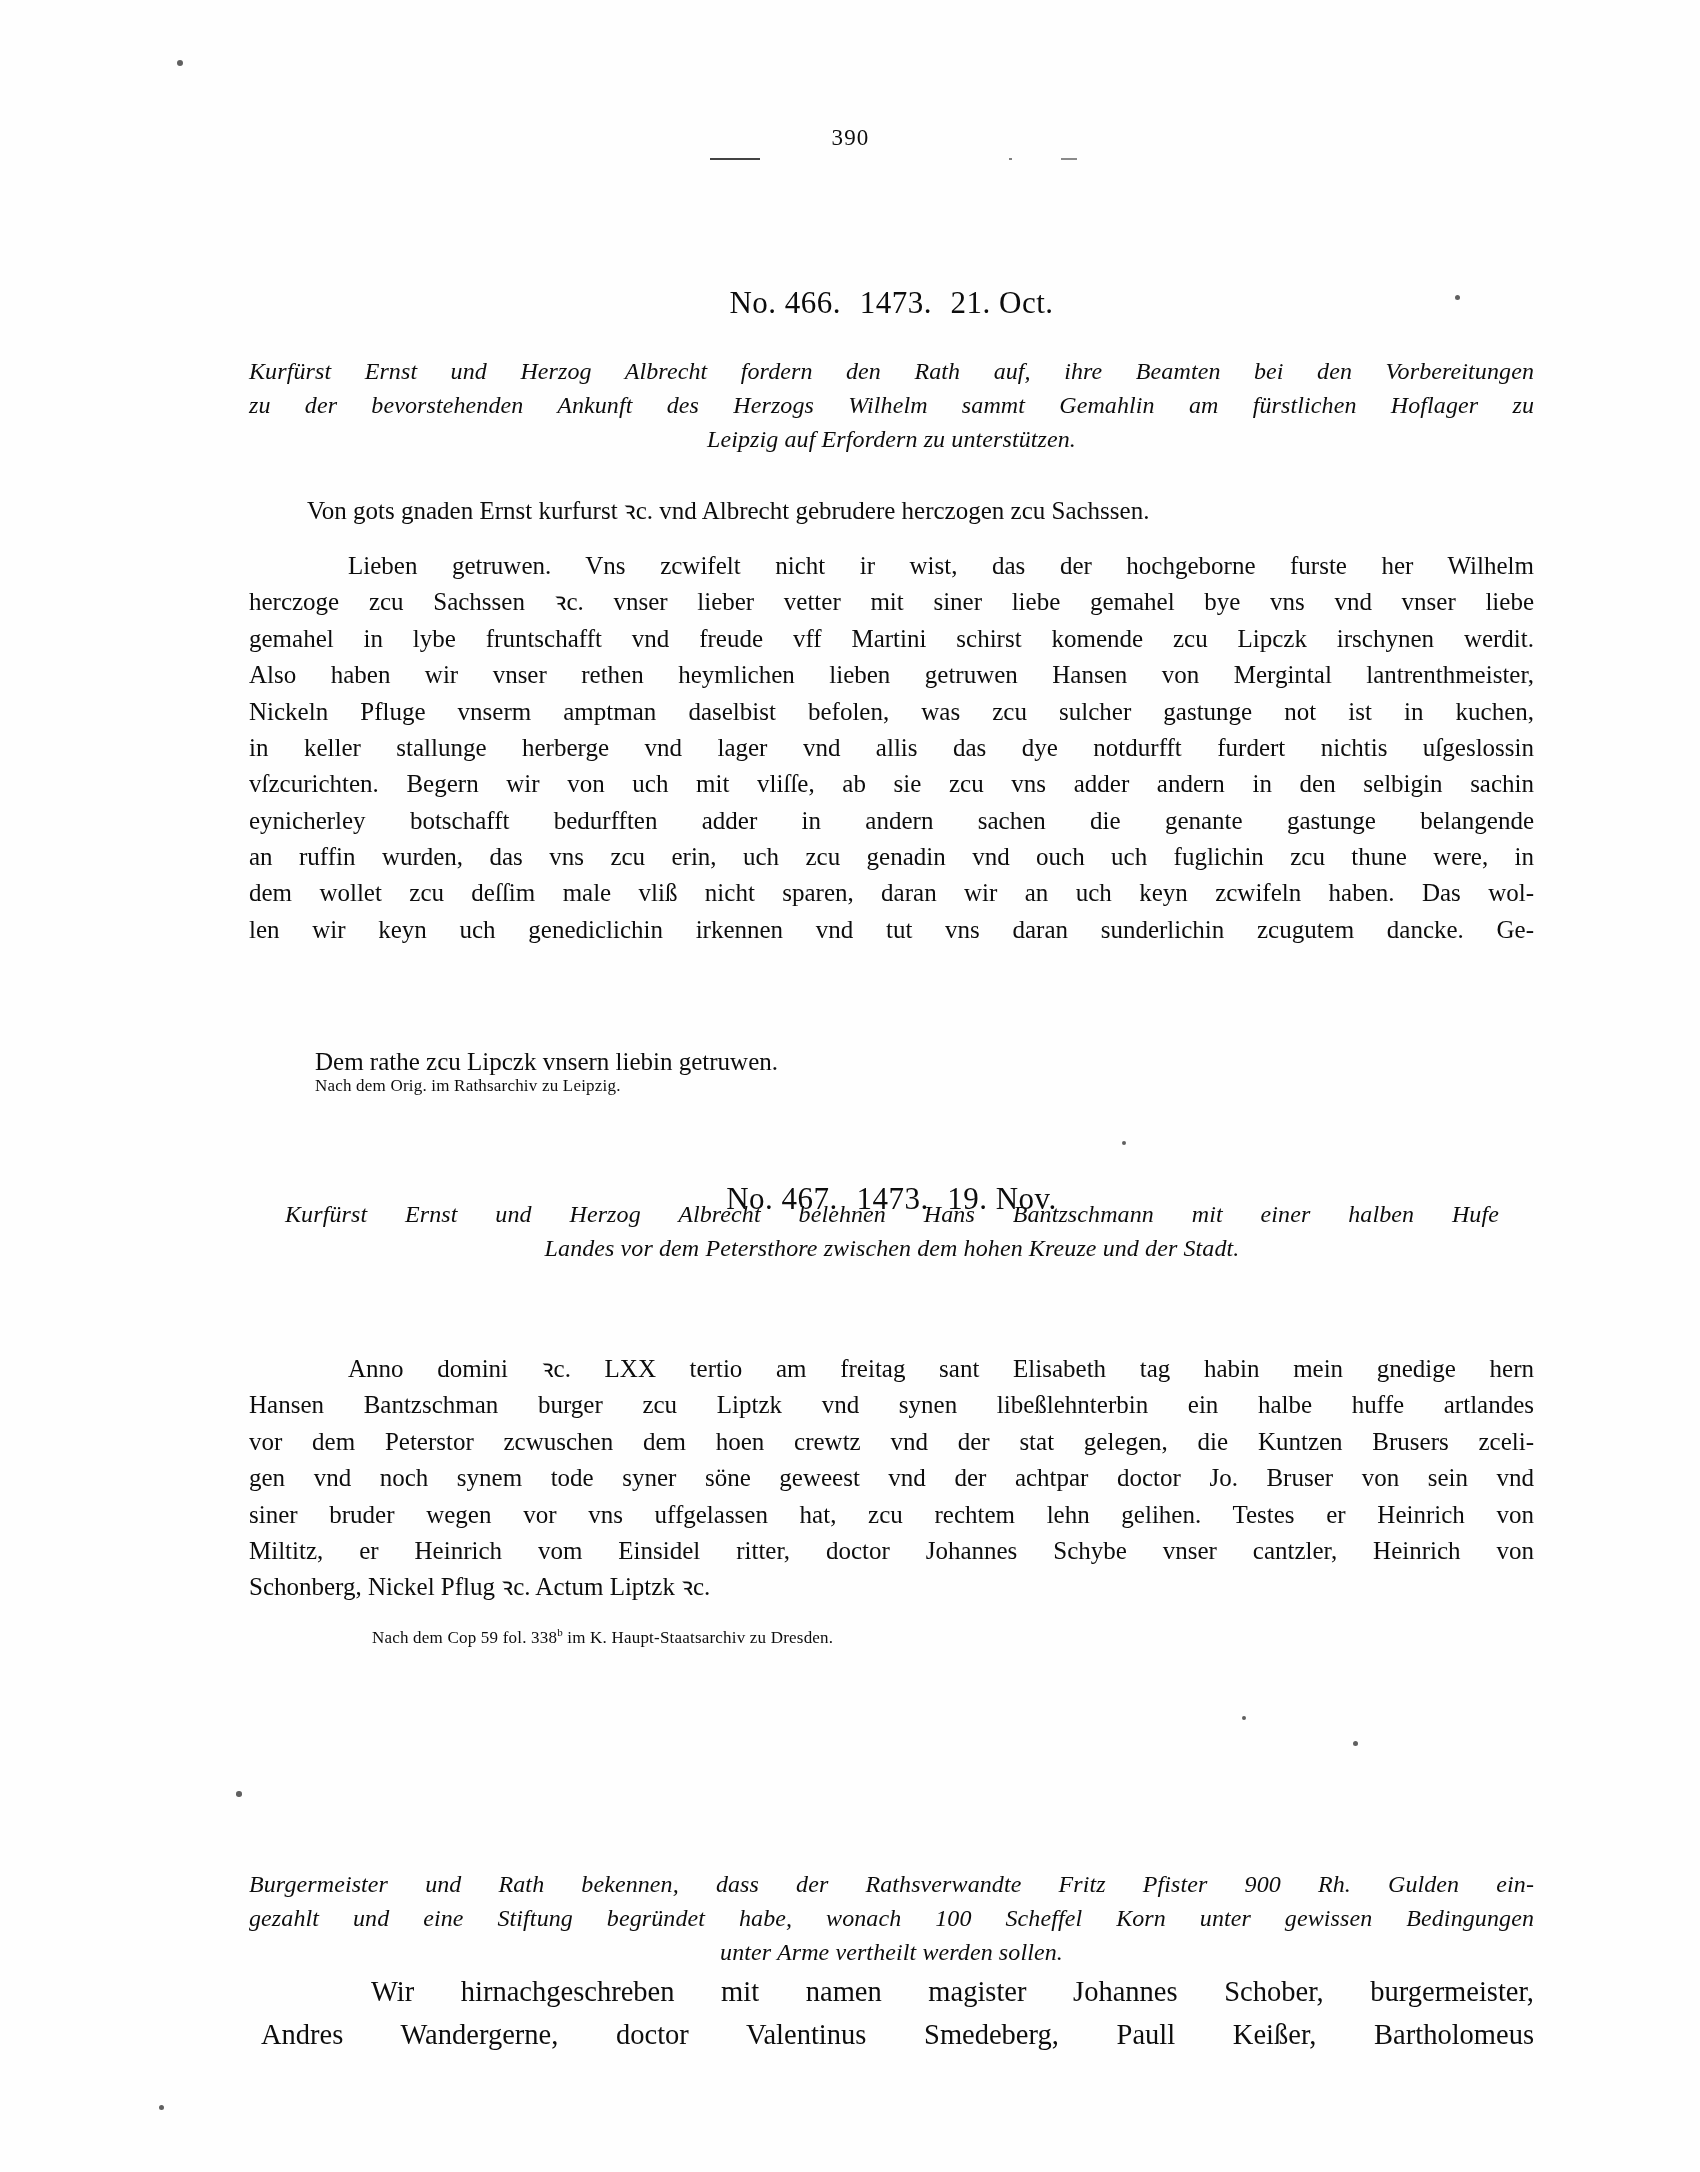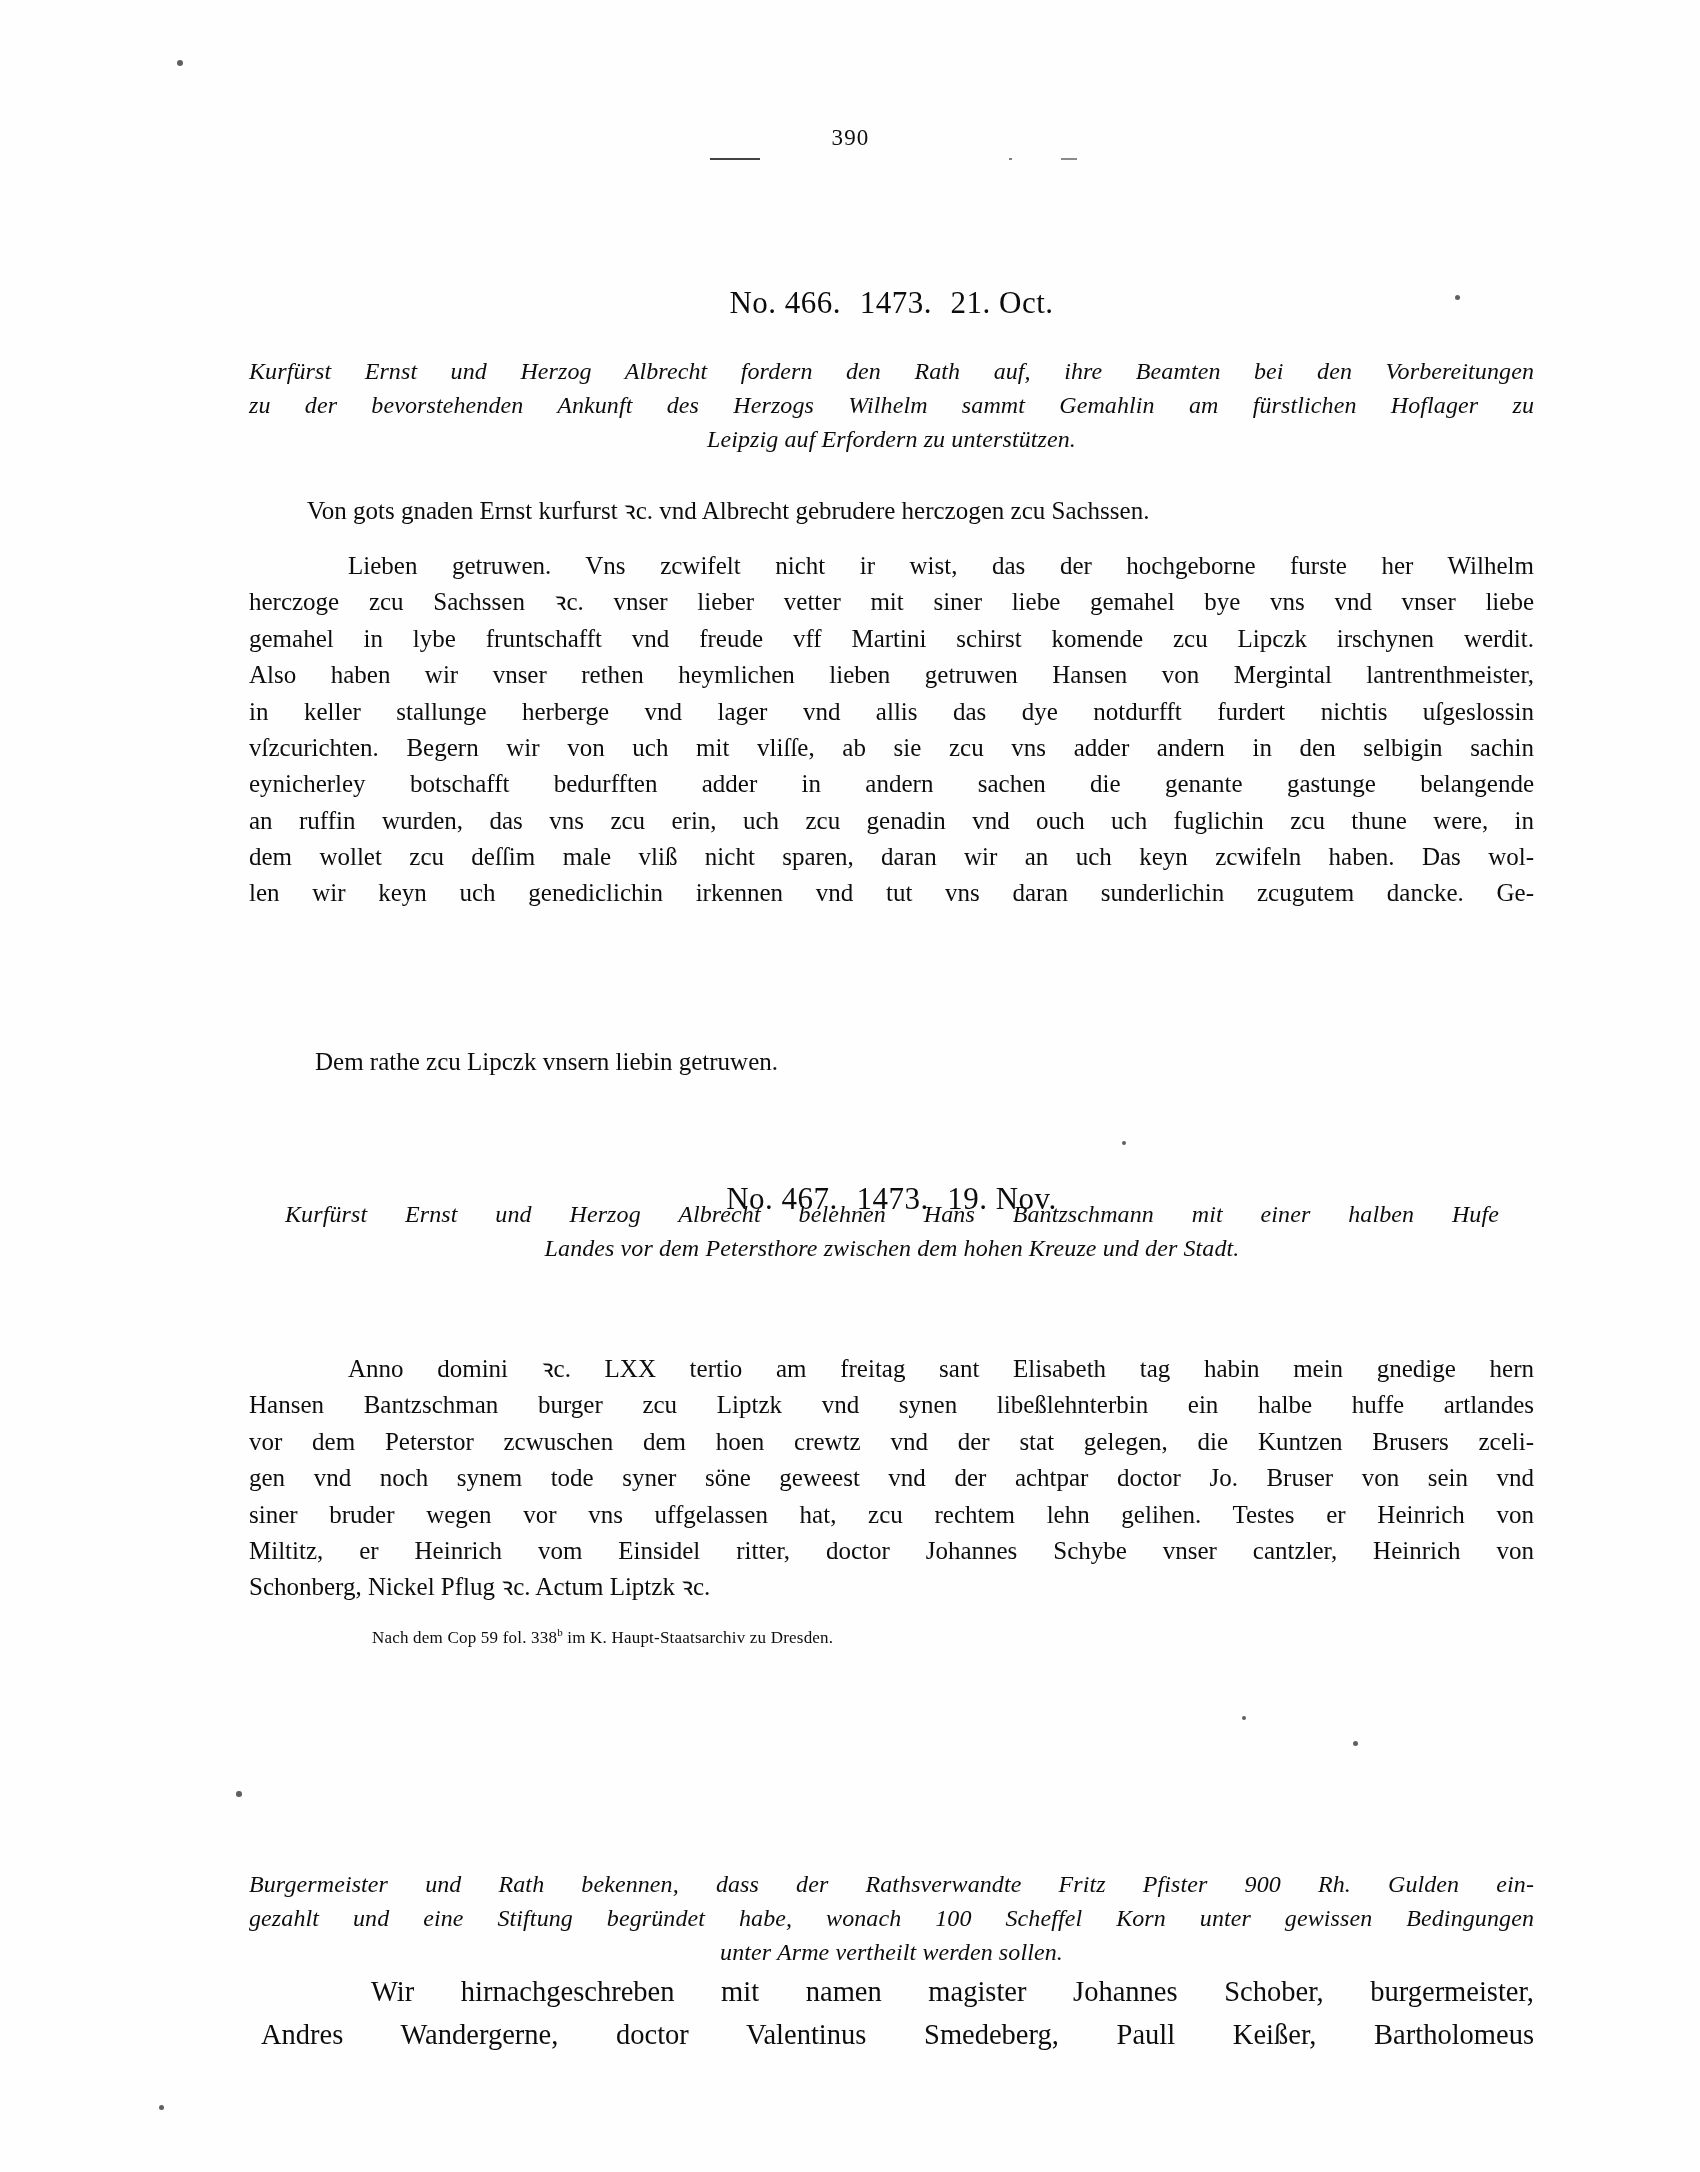--- a/index.html
+++ b/index.html
@@ -192,33 +192,37 @@
   <div class="col" style="top:493px; left:307px; width:1228px;">
     <div class="body-text">Von gots gnaden Ernst kurfurst ꝛc. vnd Albrecht gebrudere herczogen zcu Sachssen.</div>
   </div>
 
   <div class="col" style="top:548px;">
     <div class="body-text">
       <span class="l just" style="display:block; text-indent:99px;">Lieben getruwen. Vns zcwifelt nicht ir wist, das der hochgeborne furste her Wilhelm</span>
       <span class="l just">herczoge zcu Sachssen ꝛc. vnser lieber vetter mit siner liebe gemahel bye vns vnd vnser liebe</span>
       <span class="l just">gemahel in lybe fruntschafft vnd freude vff Martini schirst komende zcu Lipczk irschynen werdit.</span>
       <span class="l just">Also haben wir vnser rethen heymlichen lieben getruwen Hansen von Mergintal lantrenthmeister,</span>
+      <span class="l just">Nickeln Pfluge vnserm amptman daselbist befolen, was zcu sulcher gastunge not ist in kuchen,</span>
       <span class="l just">in keller stallunge herberge vnd lager vnd allis das dye notdurfft furdert nichtis uſgeslossin</span>
       <span class="l just">vſzcurichten. Begern wir von uch mit vliſſe, ab sie zcu vns adder andern in den selbigin sachin</span>
       <span class="l just">eynicherley botschafft bedurfften adder in andern sachen die genante gastunge belangende</span>
       <span class="l just">an ruffin wurden, das vns zcu erin, uch zcu genadin vnd ouch uch fuglichin zcu thune were, in</span>
       <span class="l just">dem wollet zcu deſſim male vliß nicht sparen, daran wir an uch keyn zcwifeln haben. Das wol-</span>
       <span class="l just">len wir keyn uch genediclichin irkennen vnd tut vns daran sunderlichin zcugutem dancke. Ge-</span>
     </div>
   </div>
 
   <div class="col" style="top:1044px;">
     <div class="closing">Dem rathe zcu Lipczk vnsern liebin getruwen.</div>
   </div>
 
+  <div class="col" style="top:1074px;">
+    <div class="source-note">Nach dem Orig. im Rathsarchiv zu Leipzig.</div>
+  </div>
 
   <div class="col" style="top:1181px;">
     <div class="doc-title">
       <span class="num">No. 467.</span><span class="sp"></span><span class="yr">1473.</span><span class="sp"></span><span class="dt">19. Nov.</span>
     </div>
   </div>
 
   <div class="col" style="top:1197px; left:285px; width:1214px;">
     <div class="summary">
       <span class="l just">Kurfürst Ernst und Herzog Albrecht belehnen Hans Bantzschmann mit einer halben Hufe</span>

